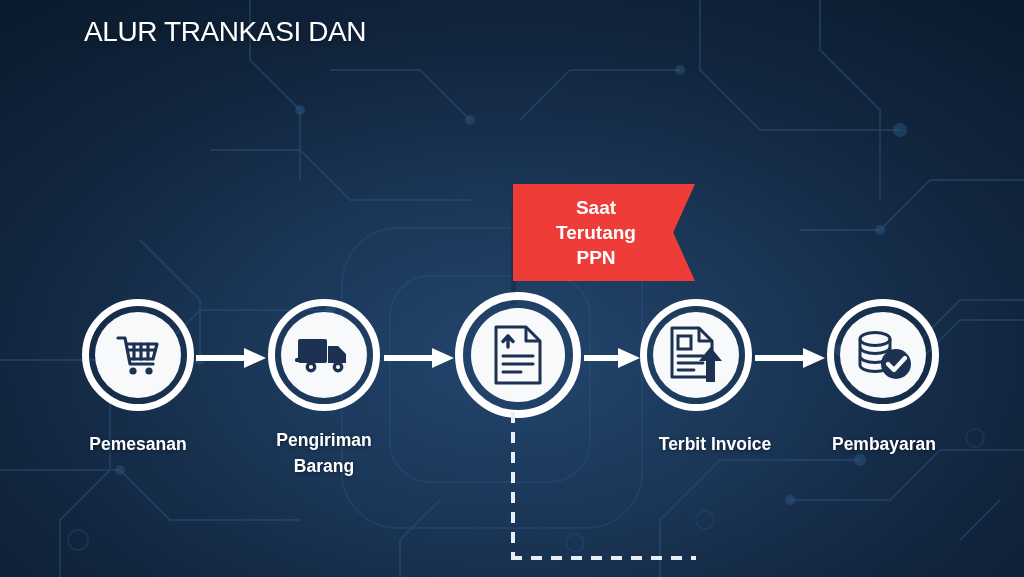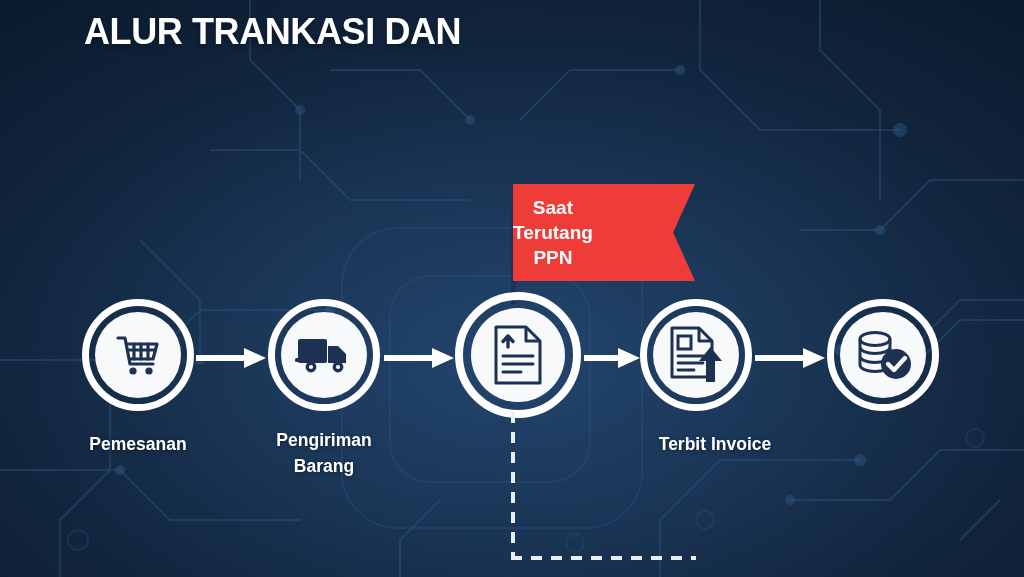--- a/index.html
+++ b/index.html
@@ -25,23 +25,23 @@
   }
 
   
   .title-block {
     position:absolute;
     left:84px; top:6px;
     width:700px;
   }
   .title-line {
     color:#ffffff;
-    font-size:36px;
+    font-size:28px;
     line-height:52px;
-    font-weight:bold;
+    font-weight:normal;
     letter-spacing:-0.4px;
     text-shadow:0 2px 6px rgba(0,0,0,.35);
   }
 
   
   .flow {
     position:absolute;
     left:0; top:0;
     width:1024px; height:577px;
   }
@@ -111,21 +111,21 @@
     background:#1d3252;
   }
   .flag {
     position:absolute;
     left:513px; top:184px;
     width:182px; height:97px;
     background:#ee3d39;
     clip-path:polygon(0 0, 100% 0, 88% 50%, 100% 100%, 0 100%);
     display:flex;
     align-items:center;
-    justify-content:flex-start;
+    justify-content:center;
     box-shadow:0 3px 10px rgba(0,0,0,.25);
   }
   .flag-text {
     color:#ffffff;
     font-size:19px;
     line-height:25px;
     font-weight:bold;
     text-align:center;
     white-space:pre-line;
     padding-right:16px;
@@ -301,18 +301,19 @@
       <path d="M0 7 H34 V0 L56 10 L34 20 V13 H0 Z" fill="#ffffff"></path>
     </svg>
     <svg class="arrow a3" viewBox="0 0 70 20" preserveAspectRatio="none">
       <path d="M0 7 H48 V0 L70 10 L48 20 V13 H0 Z" fill="#ffffff"></path>
     </svg>
 
     <div class="label l1">Pengiriman
 Barang</div>
     <div class="label l0">Pemesanan</div>
     <div class="label l3">Terbit Invoice</div>
+    <div class="label l4">Pembayaran</div>
 
     <div class="dash-v"></div>
     <div class="dash-h"></div>
   </div>
 
 </div>
 
 </body></html>

